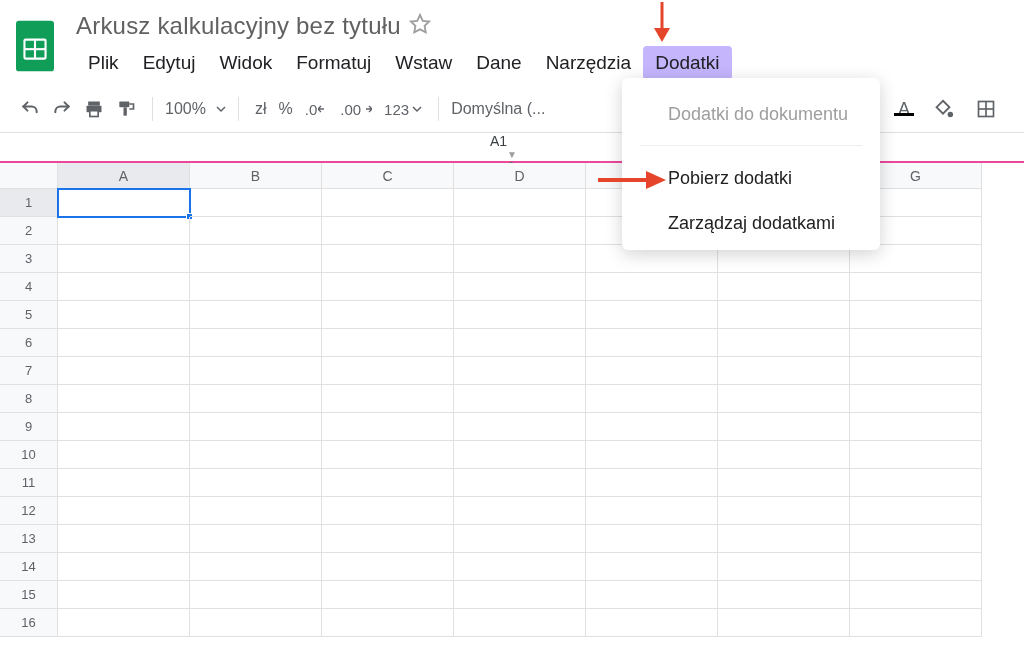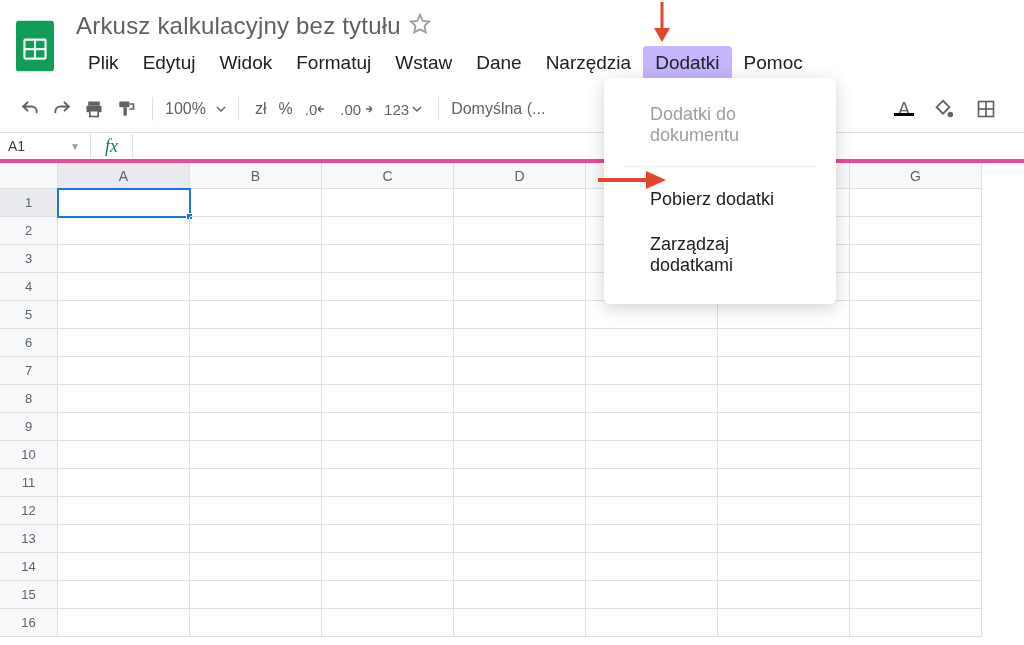--- a/index.html
+++ b/index.html
@@ -24,21 +24,21 @@
 .toolbar { display: flex; align-items: center; gap: 4px; padding: 8px 4px 8px 16px; border-bottom: 1px solid #e0e0e0; margin-top: 6px; }
 .tb-btn { height: 30px; min-width: 26px; display: flex; align-items: center; justify-content: center; color: #5f6368; font-size: 15px; cursor: pointer; padding: 0 4px; border-radius: 4px; }
 .tb-txt { height: 30px; display:flex; align-items:center; color:#5f6368; font-size:16px; padding: 0 4px; cursor: pointer; }
 .tb-sep { width: 1px; height: 24px; background: #e0e0e0; margin: 0 8px; }
 .zoom-box { display:flex; align-items:center; gap:10px; font-size:16px; color:#5f6368; cursor:pointer; }
 .font-box { display:flex; align-items:center; gap:6px; font-size:16px; color:#5f6368; max-width: 95px; overflow: hidden; white-space: nowrap; cursor:pointer; }
 .underline-bar { height: 3px; width: 20px; background: #000; margin-top: -3px; }
 .tb-right { margin-left: auto; display:flex; align-items:center; gap:14px; padding-right: 20px; }
 
 
-.name-row { display:flex; align-items:center; height: 30px; border-bottom: 4px solid #ec4899; }
+.name-row { display:flex; align-items:center; height: 30px; border-bottom: 2px solid #ec4899; flex-direction: column; }
 .name-box { width: 60px; font-size: 14px; color:#3c4043; padding-left: 8px; display:flex; align-items:center; }
 .name-dd { color:#9e9e9e; margin: 0 10px; font-size: 10px; }
 .fx-sep { width:1px; height:24px; background:#e0e0e0; }
 .fx-lbl { font-style: italic; color:#15803d; font-size: 18px; padding: 0 14px; font-family: Georgia, 'Times New Roman', serif; }
 .fx-input { flex:1; border:none; outline:none; font-size:14px; }
 
 
 .grid { position: relative; }
 .col-headers { display:flex; height:26px; }
 .corner { width:58px; background:#f8f9fa; border-right:1px solid #e0e0e0; border-bottom:1px solid #e0e0e0; }
@@ -46,21 +46,21 @@
 .col-h.sel { background:#e8eaed; }
 .rows { display:flex; flex-direction:column; }
 .row { display:flex; height:28px; }
 .row-h { width:58px; background:#f8f9fa; border-right:1px solid #e0e0e0; border-bottom:1px solid #e0e0e0; text-align:center; font-size:13px; color:#5f6368; line-height:28px; cursor:pointer; }
 .row-h.sel { background:#e8eaed; }
 .cell { width:132px; border-right:1px solid #e0e0e0; border-bottom:1px solid #e0e0e0; position:relative; }
 .cell.sel { outline: 2px solid #1a73e8; outline-offset:-1px; }
 .sel-handle { position:absolute; right:-4px; bottom:-4px; width:7px; height:7px; background:#1a73e8; border:1px solid #fff; }
 
 
-.dropdown { position:absolute; top:78px; left:604px; width:232px; background:#fff; border-radius:6px; box-shadow: 0 4px 18px rgba(0,0,0,.18); padding: 12px 0 16px 0; z-index: 50; }
+.dropdown { position:absolute; top:78px; left:622px; width:258px; background:#fff; border-radius:6px; box-shadow: 0 4px 18px rgba(0,0,0,.18); padding: 12px 0 4px 0; z-index: 50; }
 .dd-header { font-size: 18px; color:#9e9e9e; padding: 14px 24px 20px 46px; }
 .dd-div { height:1px; background:#eceff1; margin: 0 18px 10px 18px; }
 .dd-item { font-size: 18px; color:#212121; padding: 12px 24px 12px 46px; cursor:pointer; }
 
 
 .arrow { position:absolute; z-index:60; pointer-events:none; }
 </style>
 </head>
 <body>
 
@@ -85,21 +85,20 @@
 
     <div class="menu-bar">
       <div class="menu-item">Plik</div>
       <div class="menu-item">Edytuj</div>
       <div class="menu-item">Widok</div>
       <div class="menu-item">Formatuj</div>
       <div class="menu-item">Wstaw</div>
       <div class="menu-item">Dane</div>
       <div class="menu-item">Narzędzia</div>
       <div class="menu-item active">Dodatki</div>
-      <div class="menu-item">Pomoc</div>
     </div>
   </div>
 </div>
 
 <div class="toolbar">
   <div class="tb-btn">
     <svg width="20" height="20" viewBox="0 0 24 24" fill="none" stroke="#5f6368" stroke-width="2.4" stroke-linecap="round">
         <path d="M9 14l-5-5 5-5"></path>
         <path d="M4 9h10a6 6 0 0 1 6 6v1"></path>
       </svg>

